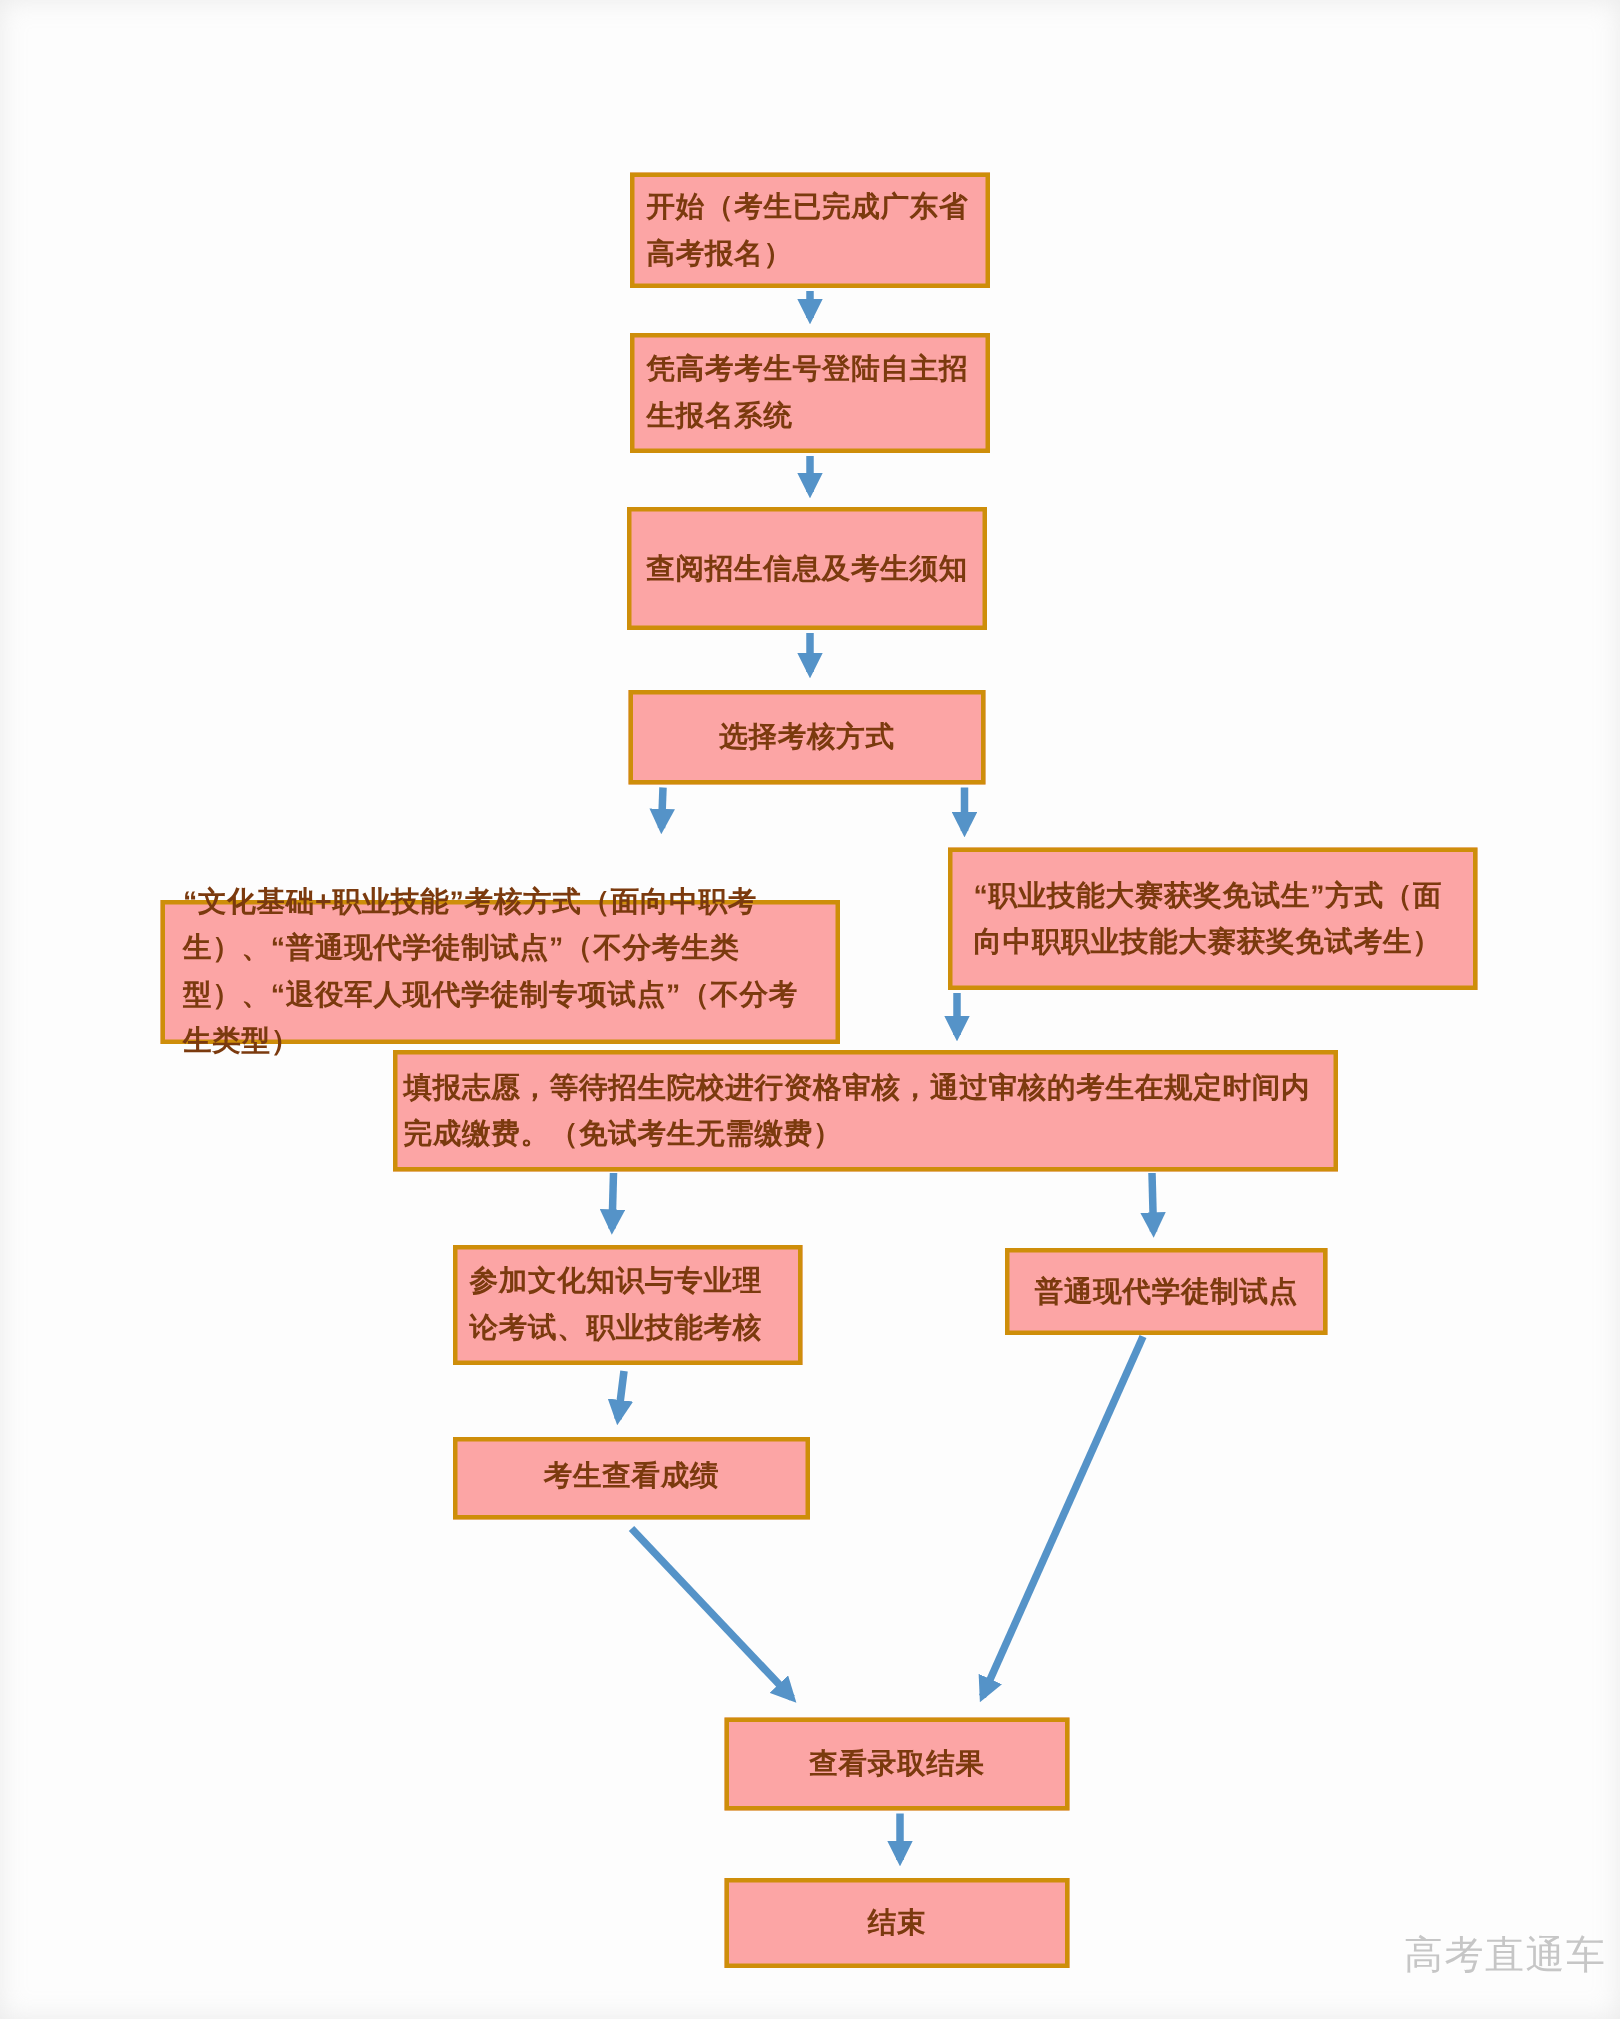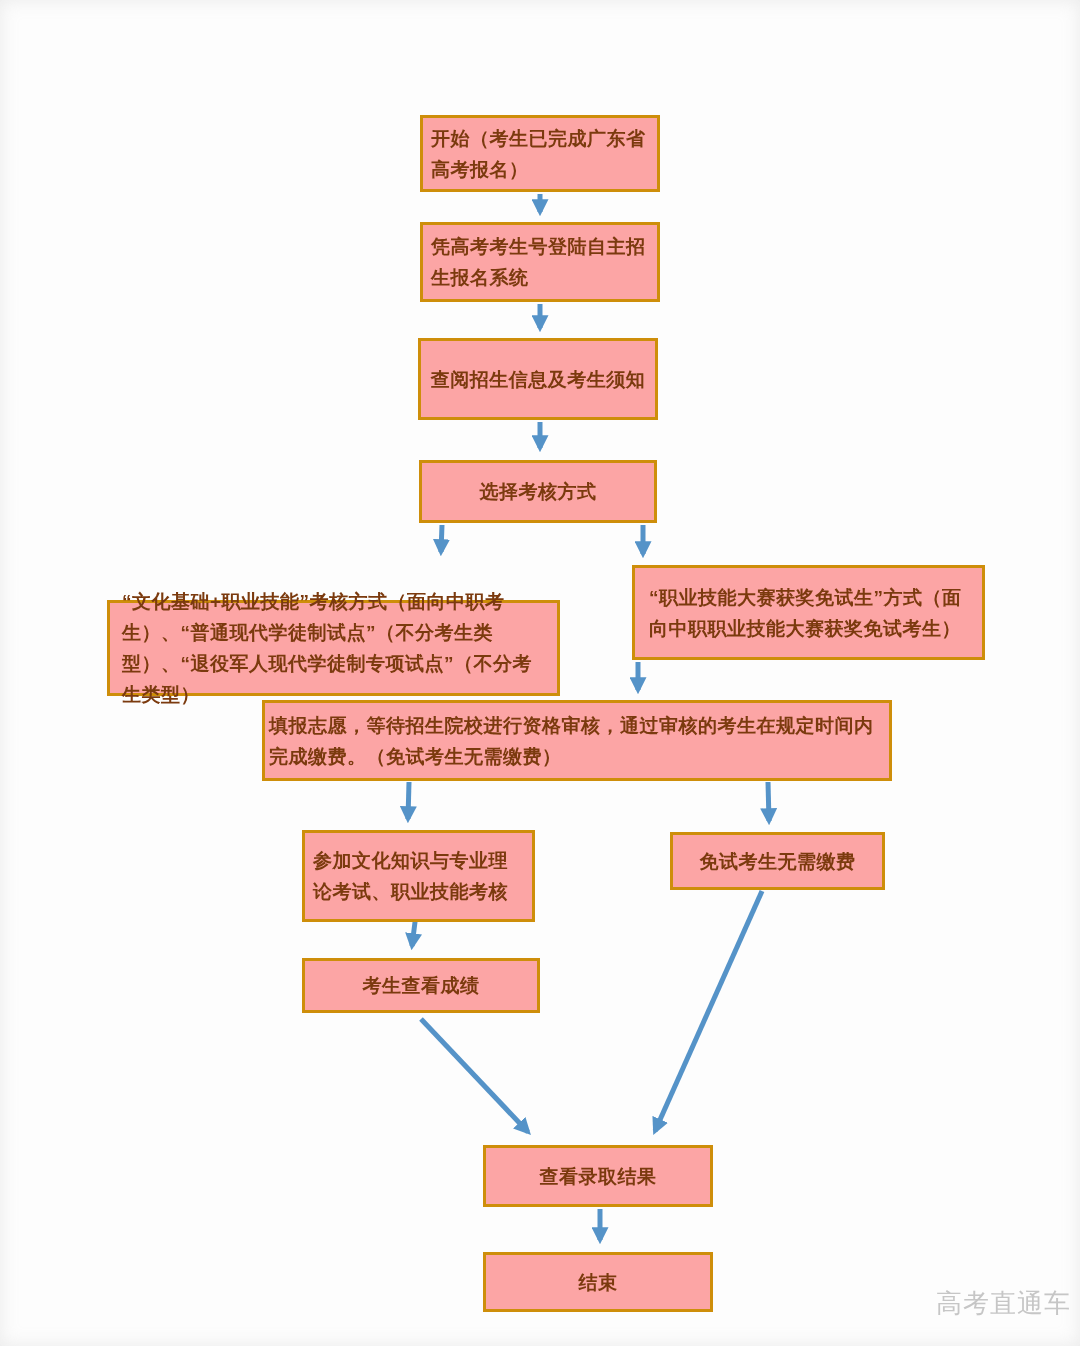--- a/index.html
+++ b/index.html
@@ -95,25 +95,25 @@
   <div class="node" style="left:418px; top:338px; width:240px; height:82px;">查阅招生信息及考生须知</div>
 
   <div class="node" style="left:419px; top:460px; width:238px; height:63px;">选择考核方式</div>
 
   <div class="node" style="left:107px; top:563px; width:453px; height:96px; padding:2px 12px;margin-top:37px;">“文化基础+职业技能”考核方式（面向中职考生）、“普通现代学徒制试点”（不分考生类型）、“退役军人现代学徒制专项试点”（不分考生类型）</div>
 
   <div class="node" style="left:632px; top:565px; width:353px; height:95px; padding:2px 14px;">“职业技能大赛获奖免试生”方式（面向中职职业技能大赛获奖免试考生）</div>
 
   <div class="node" style="left:262px; top:700px; width:630px; height:81px; padding:2px 4px;">填报志愿，等待招生院校进行资格审核，通过审核的考生在规定时间内完成缴费。（免试考生无需缴费）</div>
 
-  <div class="node" style="left:302px; top:830px; width:233px; height:92px;">参加文化知识与专业理论考试、职业技能考核</div>
+  <div class="node" style="left:302px; top:830px; width:233px; height:80px;">参加文化知识与专业理论考试、职业技能考核</div>
 
-  <div class="node" style="left:670px; top:832px; width:215px; height:58px;">免试考生无需缴费</div>
+  <div class="node" style="left:670px; top:832px; width:215px; height:58px;">普通现代学徒制试点</div>
 
-  <div class="node" style="left:302px; top:958px; width:238px; height:55px;">考生查看成绩</div>
+  <div class="node" style="left:302px; top:958px; width:238px; height:55px;font-family:Liberation Mono, monospace;">考生查看成绩</div>
 
   <div class="node" style="left:483px; top:1145px; width:230px; height:62px;">查看录取结果</div>
 
   <div class="node" style="left:483px; top:1252px; width:230px; height:60px;">结束</div>
 
   <div class="watermark">高考直通车</div>
 
 </div>
 
 </body></html>

